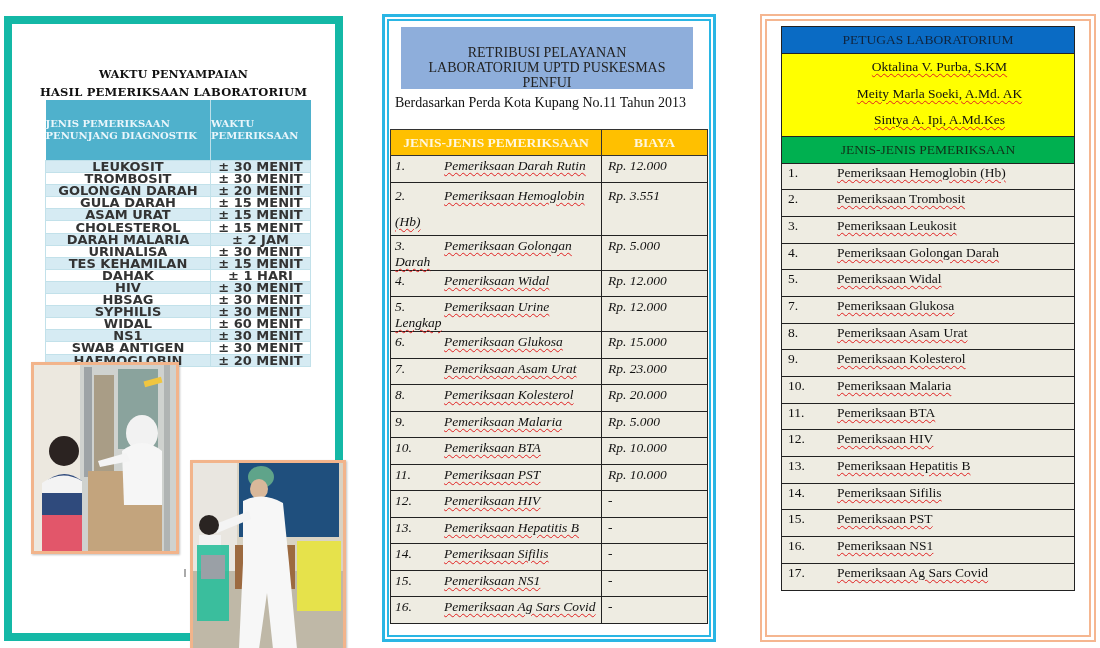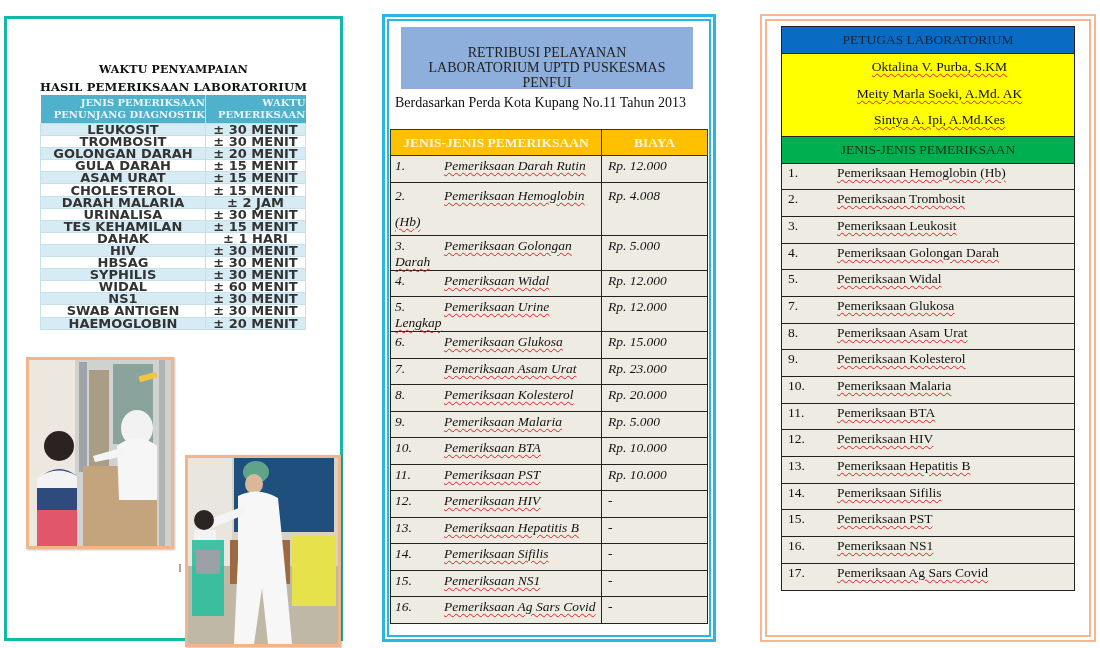--- a/index.html
+++ b/index.html
@@ -2,26 +2,26 @@
 <html><head>
 <meta charset="utf-8">
 <style>
   * { box-sizing: border-box; margin: 0; padding: 0; }
   html, body { width: 1100px; height: 648px; background: #ffffff; overflow: hidden; }
   body { position: relative; font-family: "Liberation Serif", "DejaVu Serif", serif; color: #111; }
 
   .panel { position: absolute; }
 
   
-  #panel1 { left: 4px; top: 16px; width: 339px; height: 625px; border: 3px solid #14b8a6; background: #fff; }
+  #panel1 { left: 4px; top: 16px; width: 339px; height: 625px; border: 8px solid #14b8a6; background: #fff; }
   .p1-title { position: absolute; left: 0; width: 100%; text-align: center; font-family: "DejaVu Serif", serif; font-weight: bold; font-size: 11px; letter-spacing: 0.2px; }
   #p1-title-1 { top: 44px; }
   #p1-title-2 { top: 61px; font-size: 11.5px; }
   .time-table { position: absolute; left: 33px; top: 76px; width: 266px; border-collapse: collapse; font-family: "DejaVu Sans", sans-serif; }
-  .time-table th { background: #4fb1cc; color: #eaf6fb; font-family: "DejaVu Serif", serif; font-weight: bold; font-size: 10px; line-height: 12px; padding: 2px 0; text-align: right; border-right: 1px solid #bde0ea; }
+  .time-table th { background: #4fb1cc; color: #eaf6fb; font-family: "DejaVu Serif", serif; font-weight: bold; font-size: 10px; line-height: 12px; padding: 18px 0; text-align: left; border-right: 1px solid #bde0ea; }
   .time-table th:last-child { border-right: none; }
   .time-table td { font-size: 13px; font-weight: bold; color: #333; height: 12.1px; line-height: 11px; text-align: center; border: 1px solid #c2e1ea; padding: 0; }
   .time-table tr:nth-child(odd) td { background: #d6ebf3; }
   .time-table tr:nth-child(even) td { background: #ffffff; }
   .time-table td:first-child { width: 165px; }
 
   .photo { position: absolute; border: 3px solid #f2b48b; overflow: hidden; box-shadow: 1px 1px 2px rgba(0,0,0,0.25); }
   #photo1 { left: 19px; top: 338px; width: 148px; height: 192px; background: #e9e5dc; }
   #photo2 { left: 178px; top: 436px; width: 156px; height: 192px; background: #dedad0; }
   .caret-mark { position: absolute; left: 172px; top: 545px; width: 2px; height: 8px; background: #aaa; }
@@ -198,21 +198,21 @@
         <th>BIAYA</th>
       </tr>
     </thead>
     <tbody>
       <tr>
         <td class="name"><span class="num">1.</span><span class="squig">Pemeriksaan Darah Rutin</span></td>
         <td class="price">Rp. 12.000</td>
       </tr>
       <tr>
         <td class="name tall"><span class="num">2.</span><span class="squig">Pemeriksaan Hemoglobin (Hb)</span></td>
-        <td class="price tall">Rp. 4.008</td>
+        <td class="price tall">Rp. 3.551</td>
       </tr>
       <tr>
         <td class="name"><span class="num">3.</span><span class="squig">Pemeriksaan Golongan Darah</span></td>
         <td class="price">Rp. 5.000</td>
       </tr>
       <tr>
         <td class="name"><span class="num">4.</span><span class="squig">Pemeriksaan Widal</span></td>
         <td class="price">Rp. 12.000</td>
       </tr>
       <tr>

